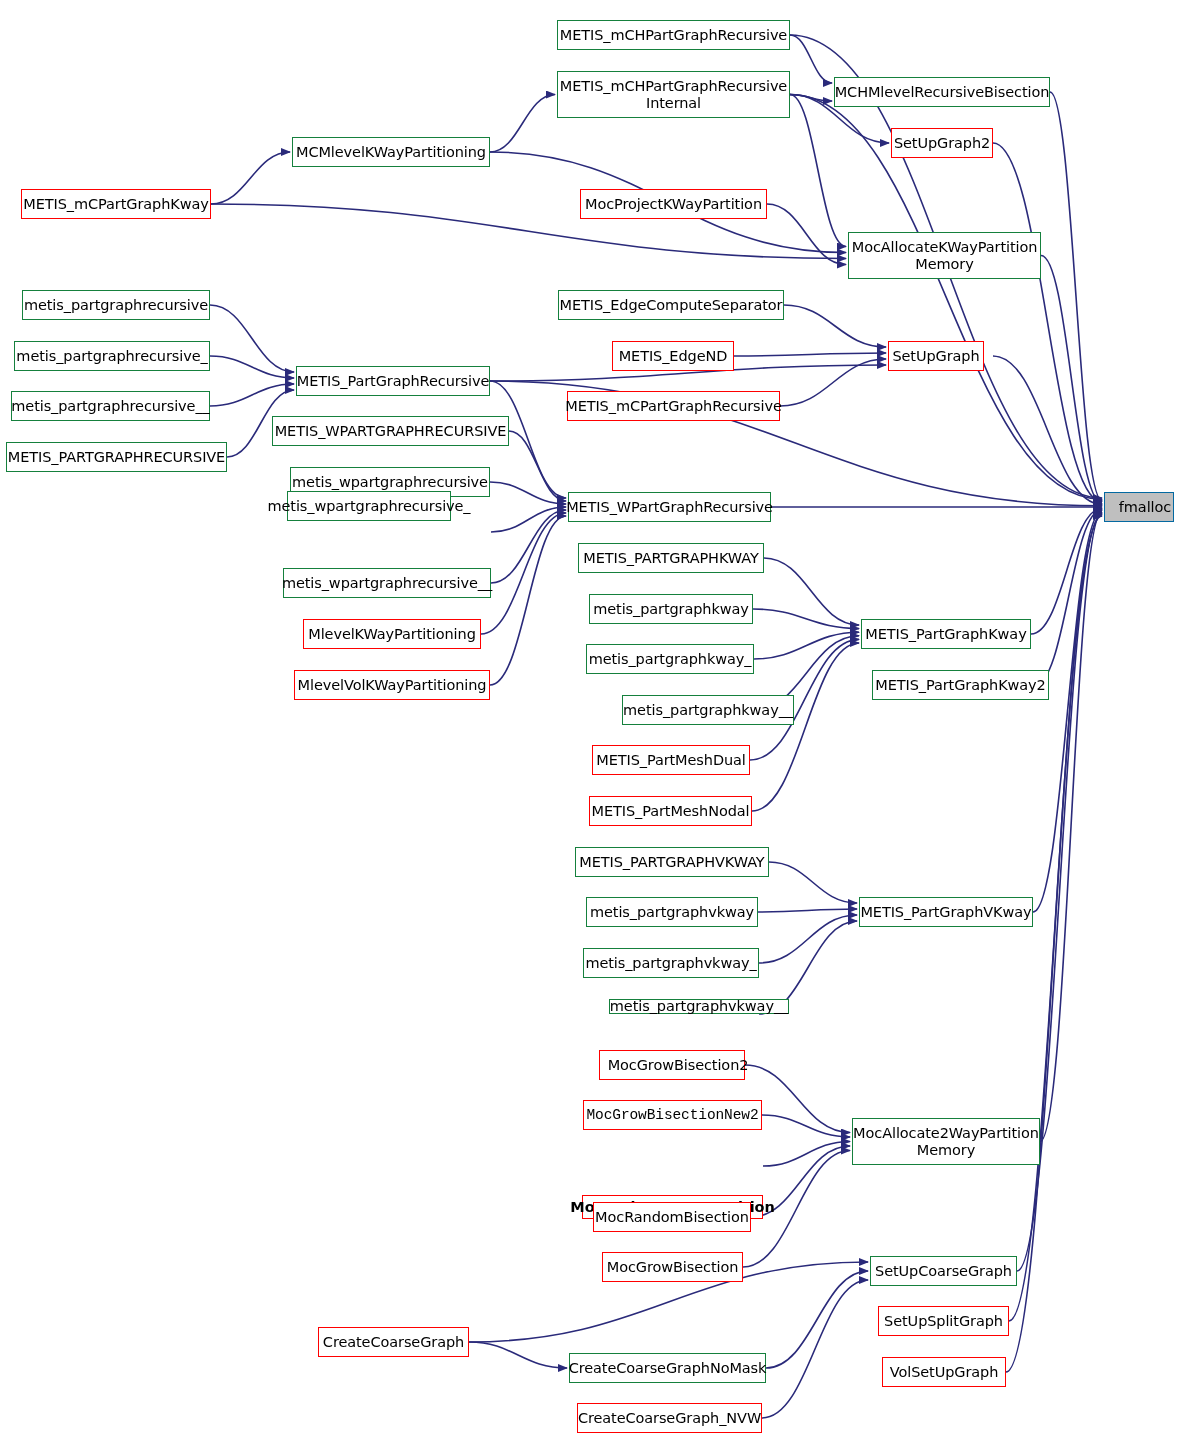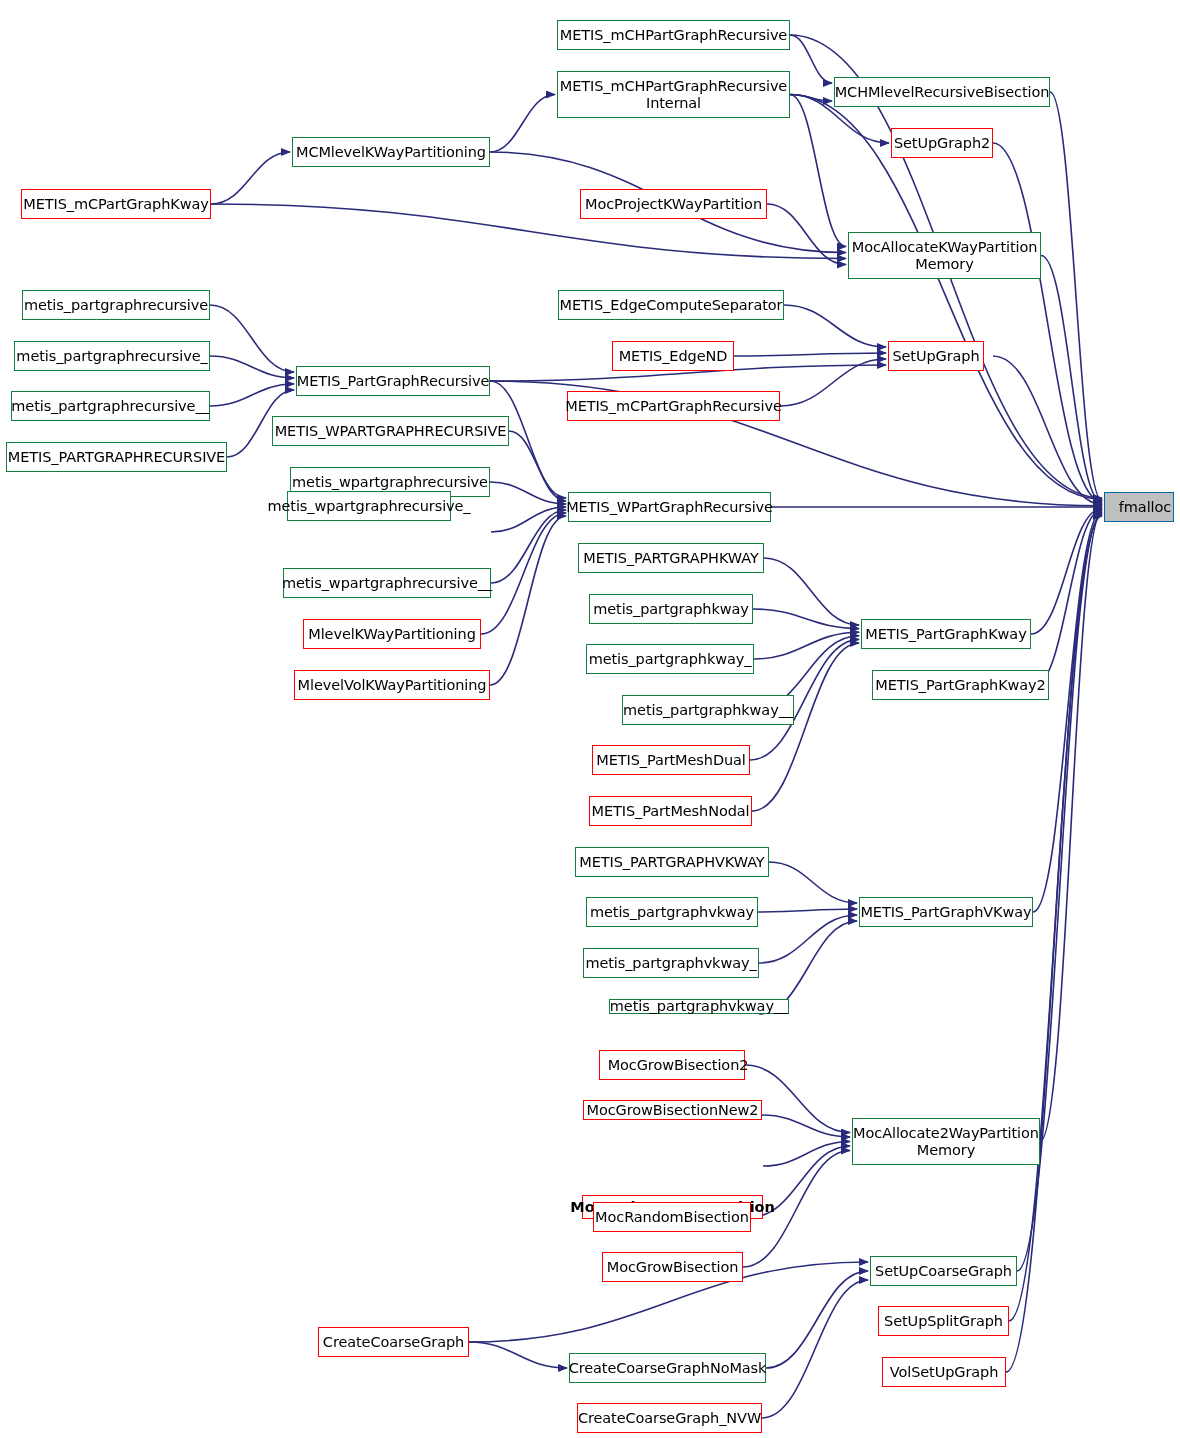--- a/index.html
+++ b/index.html
@@ -134,21 +134,21 @@
     <div class="node red" style="left: 592px; top: 745px; width: 158px; height: 30px;">METIS_PartMeshDual</div>
     <div class="node red" style="left: 589px; top: 796px; width: 163px; height: 30px;">METIS_PartMeshNodal</div>
     <div class="node" style="left: 861px; top: 619px; width: 170px; height: 30px;">METIS_PartGraphKway</div>
     <div class="node" style="left: 858px; top: 670px; width: 177px; height: 30px; margin-left: 14px;">METIS_PartGraphKway2</div>
     <div class="node" style="left: 575px; top: 847px; width: 194px; height: 30px;">METIS_PARTGRAPHVKWAY</div>
     <div class="node" style="left: 586px; top: 897px; width: 172px; height: 30px;">metis_partgraphvkway</div>
     <div class="node" style="left: 583px; top: 948px; width: 176px; height: 30px;">metis_partgraphvkway_</div>
     <div class="node" style="left: 579px; top: 999px; width: 180px; height: 15px; margin-left: 30px;">metis_partgraphvkway__</div>
     <div class="node" style="left: 859px; top: 897px; width: 174px; height: 30px;">METIS_PartGraphVKway</div>
     <div class="node red" style="left: 599px; top: 1050px; width: 146px; height: 30px; padding-left: 12px;">MocGrowBisection2</div>
-    <div class="node red" style="left: 583px; top: 1100px; width: 179px; height: 20px;">MocGrowBisectionNew2</div>
+    <div class="node red" style="left: 583px; top: 1100px; width: 179px; height: 30px; font-family: Liberation Mono, monospace;">MocGrowBisectionNew2</div>
     <div class="node red" style="left: 582px; top: 1195px; width: 181px; height: 24px; font-weight: bold;">MocProject2WayPartition</div>
     <div class="node red" style="left: 593px; top: 1202px; width: 158px; height: 30px;">MocRandomBisection</div>
     <div class="node red" style="left: 602px; top: 1252px; width: 141px; height: 30px;">MocGrowBisection</div>
     <div class="node" style="left: 852px; top: 1118px; width: 188px; height: 47px;">MocAllocate2WayPartition
 Memory</div>
     <div class="node" style="left: 870px; top: 1256px; width: 147px; height: 30px;">SetUpCoarseGraph</div>
     <div class="node red" style="left: 878px; top: 1306px; width: 131px; height: 30px;">SetUpSplitGraph</div>
     <div class="node red" style="left: 882px; top: 1357px; width: 124px; height: 30px;">VolSetUpGraph</div>
     <div class="node red" style="left: 318px; top: 1327px; width: 151px; height: 30px;">CreateCoarseGraph</div>
     <div class="node" style="left: 569px; top: 1353px; width: 197px; height: 30px;">CreateCoarseGraphNoMask</div>

